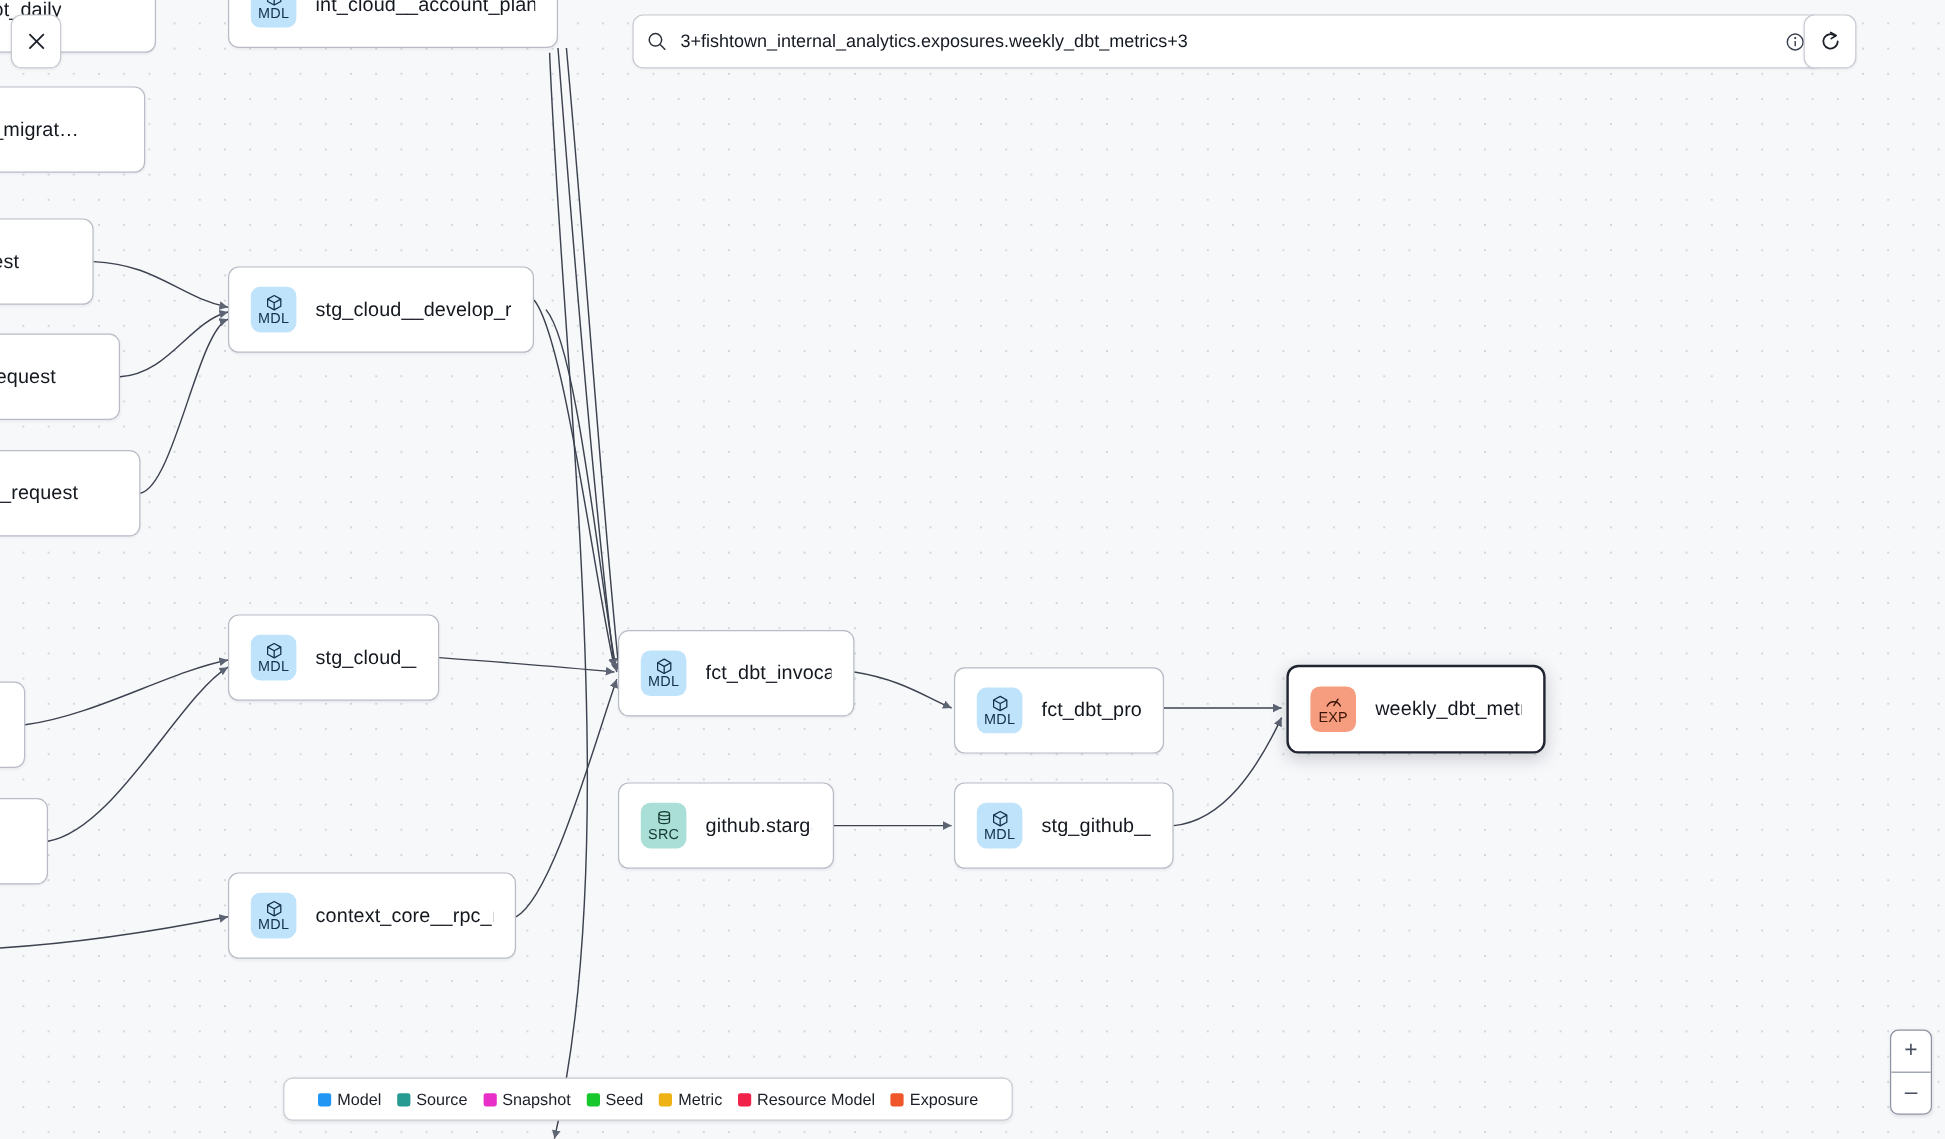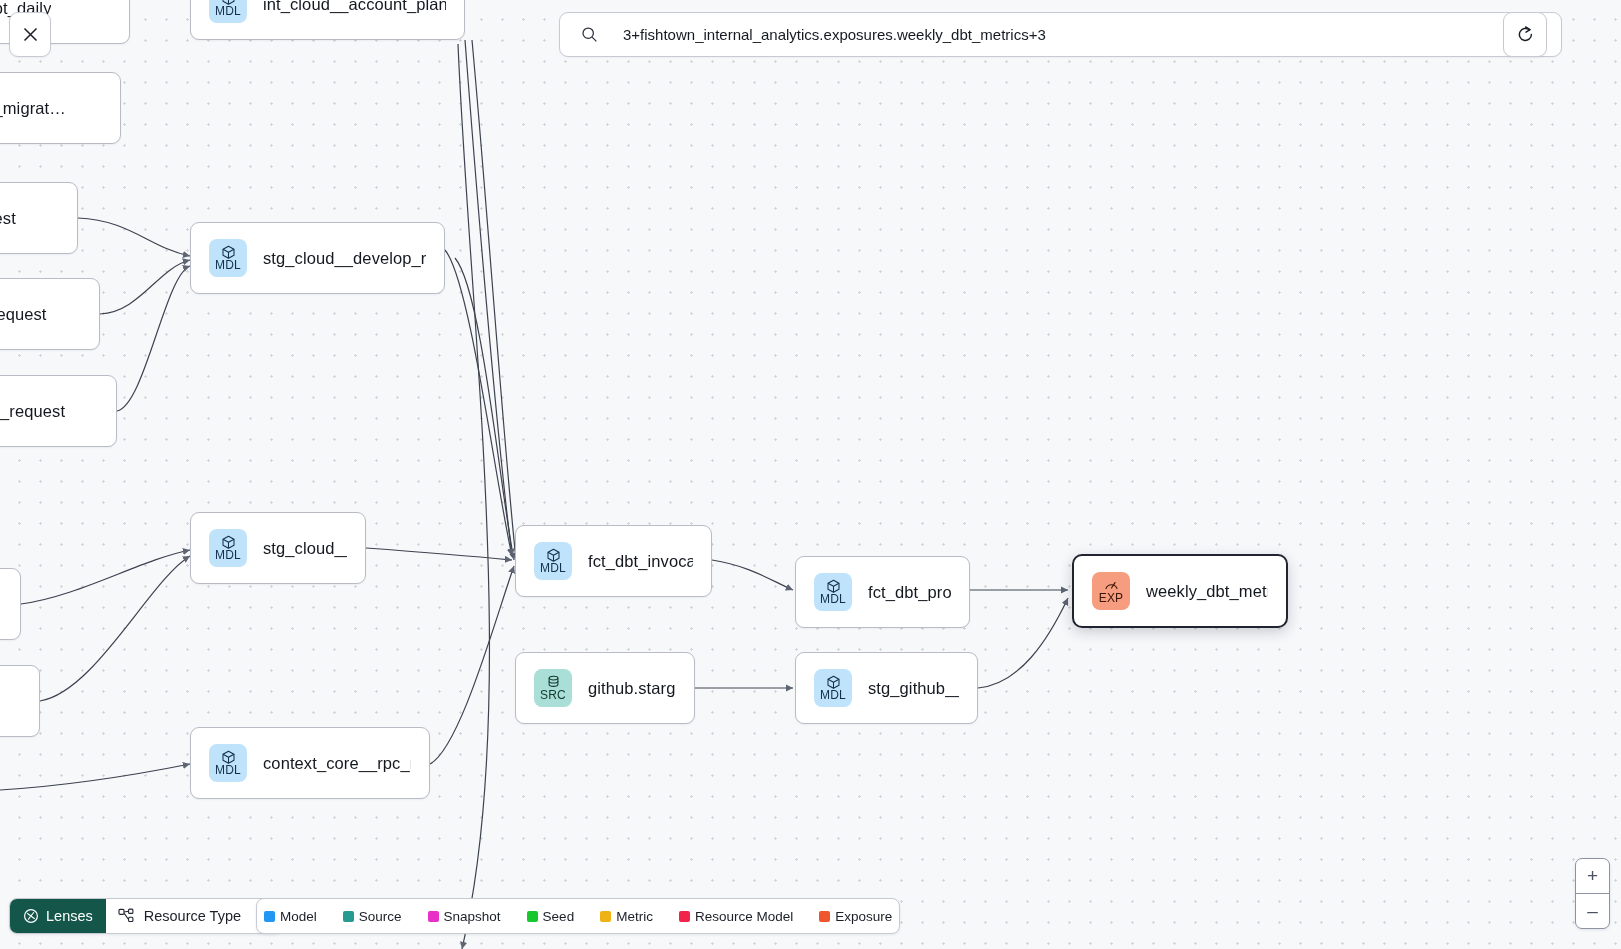--- a/index.html
+++ b/index.html
@@ -109,24 +109,23 @@
   }
 
   .searchbar {
     position: absolute;
     left: 527px; top: 12px;
     width: 966px; height: 43px;
     background: #fff;
     border: 1px solid #c7cad2;
     border-radius: 9px;
     display: flex; align-items: center;
-    padding: 0 14px 0 21px;
-    gap: 25px;
+    padding: 0 14px 0 11px;
+    gap: 11px;
     box-shadow: 0 1px 2px rgba(20,24,40,0.04);
-    margin-left: 32px;
   }
   .searchbar .qtext {
     flex: 1;
     font-size: 15px;
     color: #151a22;
     white-space: nowrap;
     overflow: hidden;
   }
   .refresh-btn {
     position: absolute;
@@ -166,28 +165,28 @@
     padding: 0 12px 0 12px;
     font-size: 14.5px;
     color: #1b1f27;
     cursor: pointer;
     background: #fff;
   }
   .restype .chev { margin-left: 6px; }
 
   .legend {
     position: absolute;
-    left: 256px; bottom: 15px;
+    left: 236px; bottom: 15px;
     height: 34px;
     background: #fff;
     border: 1px solid #c7cad2;
     border-radius: 8px;
     display: flex; align-items: center;
-    padding: 0 7px;
-    gap: 26px;
+    padding: 0 28px;
+    gap: 13px;
     box-shadow: 0 1px 3px rgba(20,24,40,0.08);
   }
   .legend .item { display: flex; align-items: center; gap: 5px; }
   .legend .sw { width: 11px; height: 11px; border-radius: 2px; flex: 0 0 auto; }
   .legend .lt { font-size: 13.5px; color: #1b1f27; white-space: nowrap; }
 
   .zoomctl {
     position: absolute;
     right: 11px; bottom: 20px;
     width: 33px;
@@ -369,41 +368,20 @@
     </svg>
   </div>
 
   <div class="refresh-btn">
     <svg width="21" height="21" viewBox="0 0 21 21">
       <path d="M16.4 10.5 A6 6 0 1 1 14.3 5.9" stroke="#1b1f27" stroke-width="1.45" fill="none" stroke-linecap="round"></path>
       <path d="M10.6 3.0 L15.1 5.6 L11.0 8.2" stroke="#1b1f27" stroke-width="1.45" fill="none" stroke-linejoin="round" stroke-linecap="round"></path>
     </svg>
   </div>
 
-  <div class="toolbar">
-    <div class="lenses">
-      <svg width="16" height="16" viewBox="0 0 16 16">
-        <circle cx="8" cy="8" r="6.4" stroke="#ffffff" stroke-width="1.2" fill="none"></circle>
-        <path d="M4.2 5.2 C7 7 9 9 11.8 10.8 M5.2 11.6 C7 8.8 9 6.8 10.8 4.2" stroke="#ffffff" stroke-width="1.1" fill="none"></path>
-      </svg>
-      <span>Lenses</span>
-    </div>
-    <div class="restype">
-      <svg width="17" height="16" viewBox="0 0 17 16">
-        <rect x="1" y="1.4" width="5" height="5" rx="1.1" stroke="#20252f" stroke-width="1.15" fill="none"></rect>
-        <rect x="10.6" y="1.1" width="4.3" height="4.3" rx="1" stroke="#20252f" stroke-width="1.1" fill="none"></rect>
-        <rect x="10.6" y="9.2" width="4.3" height="4.3" rx="1" stroke="#20252f" stroke-width="1.1" fill="none"></rect>
-        <path d="M6.2 4 L10.4 3.2 M6.2 5.4 L10.4 11.2" stroke="#20252f" stroke-width="1.1" fill="none"></path>
-      </svg>
-      <span>Resource Type</span>
-      <svg class="chev" width="13" height="9" viewBox="0 0 13 9">
-        <path d="M1.4 1.8 L6.5 6.9 L11.6 1.8" stroke="#20252f" stroke-width="1.35" fill="none" stroke-linecap="round"></path>
-      </svg>
-    </div>
-  </div>
 
   <div class="legend" id="legend">
       <div class="item">
         <span class="sw" style="background:#2196f3"></span>
         <span class="lt">Model</span>
       </div>
       <div class="item">
         <span class="sw" style="background:#279a92"></span>
         <span class="lt">Source</span>
       </div>

